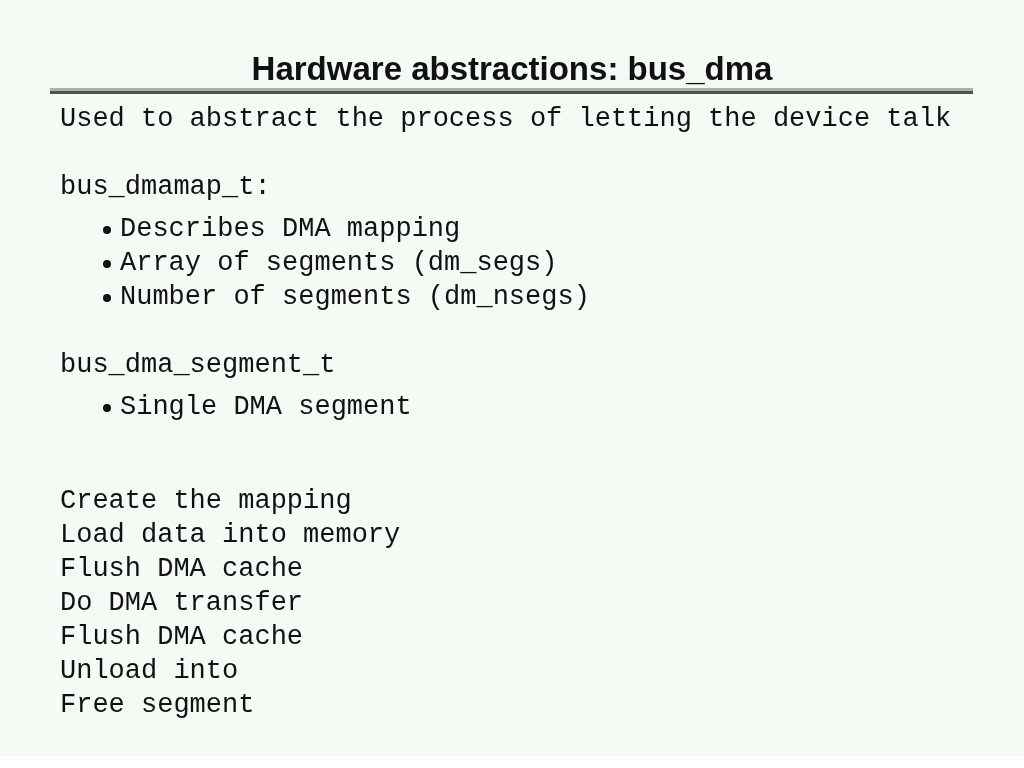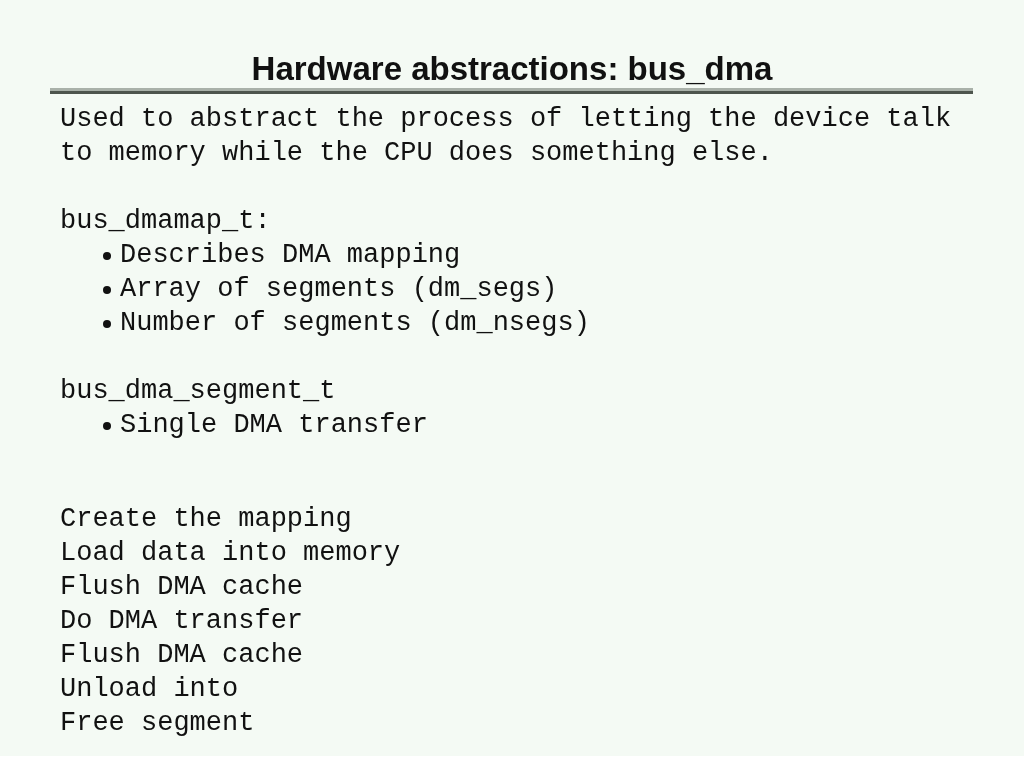--- a/index.html
+++ b/index.html
@@ -37,21 +37,21 @@
   .rule .band-bottom{ height: 3px; background: var(--rule-bottom); }
   .content {
     position: absolute;
     top: 102px; left: 60px; right: 30px;
     font-size: 27px;
     line-height: 34px;
     font-family: Liberation Mono, monospace;
   }
   .intro-line, .section-heading, .step { white-space: nowrap; }
   .section-block { margin-top: 34px; }
-  ul.bullets { list-style: none; }
+  ul.bullets { list-style: none; margin-top: 8px; }
   ul.bullets li {
     position: relative;
     padding-left: 60px;
     white-space: nowrap;
   }
   ul.bullets li::before {
     content: "";
     position: absolute;
     left: 43px; top: 14px;
     width: 8px; height: 8px;
@@ -69,36 +69,35 @@
 
   <div class="rule">
     <div class="band-top"></div>
     <div class="band-bottom"></div>
   </div>
 
   <div class="content">
 
     <div class="intro">
       <div class="intro-line">Used to abstract the process of letting the device talk</div>
-      <div class="intro-line">to memory while the CPU does something else.</div>
     </div>
 
     <div class="section-block">
       <div class="section-heading">bus_dmamap_t:</div>
       <ul class="bullets">
         <li>Describes DMA mapping</li>
         <li>Array of segments (dm_segs)</li>
         <li>Number of segments (dm_nsegs)</li>
       </ul>
     </div>
 
     <div class="section-block">
       <div class="section-heading">bus_dma_segment_t</div>
       <ul class="bullets">
-        <li>Single DMA transfer</li>
+        <li>Single DMA segment</li>
       </ul>
     </div>
 
     <div class="steps-block">
       <div class="step">Create the mapping</div>
       <div class="step">Load data into memory</div>
       <div class="step">Flush DMA cache</div>
       <div class="step">Do DMA transfer</div>
       <div class="step">Flush DMA cache</div>
       <div class="step">Unload into</div>

